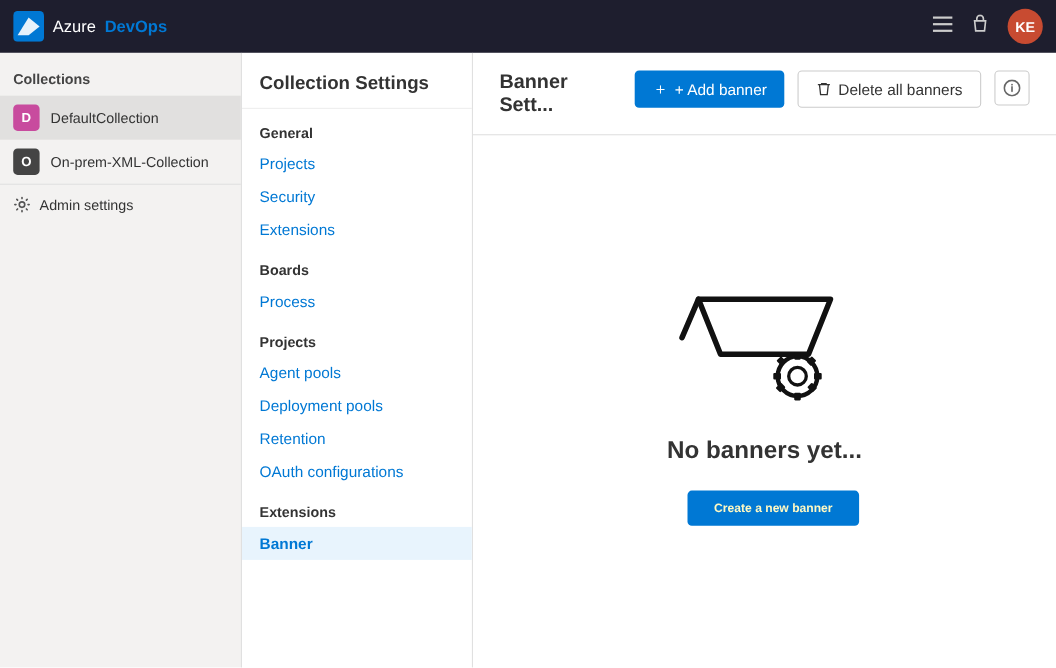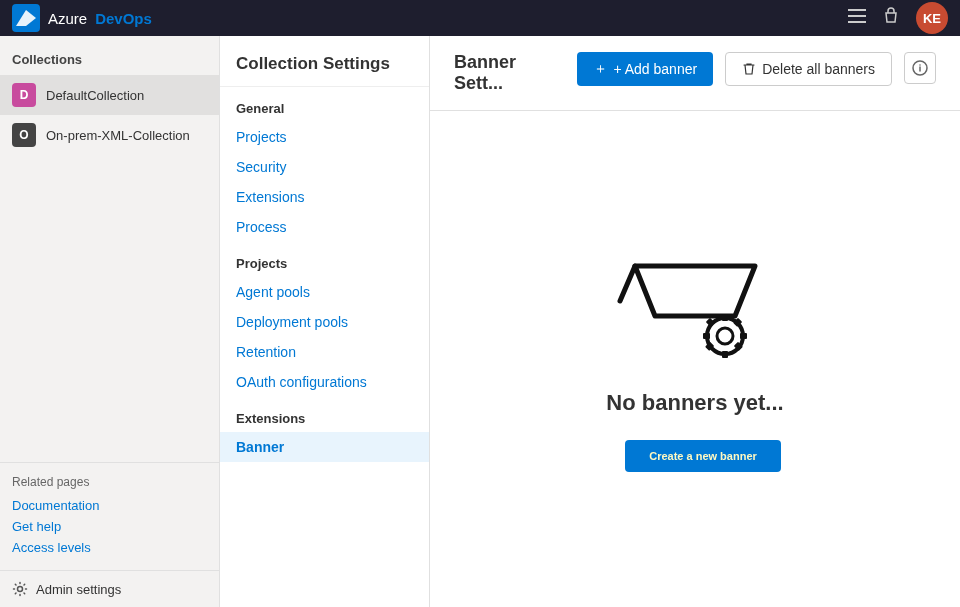--- a/index.html
+++ b/index.html
@@ -1,20 +1,20 @@
 <!DOCTYPE html>
 <html><head>
   <meta charset="utf-8">
   <style>
     * { box-sizing: border-box; margin: 0; padding: 0; }
     body { font-family: 'Segoe UI', Arial, sans-serif; font-size: 14px; color: #333; display: flex; flex-direction: column; height: 607px; width: 960px; overflow: hidden; }
 
     
     .topbar {
-      height: 36px;
+      height: 48px;
       background: #1e1e2e;
       display: flex;
       align-items: center;
       padding: 0 12px;
       flex-shrink: 0;
     }
     .topbar-logo {
       display: flex;
       align-items: center;
       gap: 8px;
@@ -288,43 +288,38 @@
 
     <div class="collection-item active">
       <div class="collection-avatar" style="background:#c84b9e;">D</div>
       <span class="collection-name">DefaultCollection</span>
     </div>
     <div class="collection-item">
       <div class="collection-avatar" style="background:#444444;">O</div>
       <span class="collection-name">On-prem-XML-Collection</span>
     </div>
 
-    <div class="sidebar-bottom">
-      <div class="related-pages-title">Related pages</div>
-      <a class="sidebar-link">Documentation</a>
-      <a class="sidebar-link">Get help</a>
-      <a class="sidebar-link">Access levels</a>
-    </div>
     <div class="admin-settings">
       <svg width="16" height="16" viewBox="0 0 16 16" fill="none">
         <circle cx="8" cy="8" r="2.5" stroke="#555" stroke-width="1.5"></circle>
         <path d="M8 1.5v1M8 13.5v1M1.5 8h1M13.5 8h1M3.3 3.3l.7.7M12 12l.7.7M3.3 12.7l.7-.7M12 4l.7-.7" stroke="#555" stroke-width="1.5" stroke-linecap="round"></path>
       </svg>
       <span>Admin settings</span>
     </div>
   </div>
 
   <div class="sidebar-mid">
     <div class="settings-title">Collection Settings</div>
 
     <div class="settings-section-header">General</div>
     <a class="settings-item">Projects</a>
     <a class="settings-item">Security</a>
     <a class="settings-item">Extensions</a>
 
+    <div class="settings-section-header">Boards</div>
     <a class="settings-item">Process</a>
 
     <div class="settings-section-header">Projects</div>
     <a class="settings-item">Agent pools</a>
     <a class="settings-item">Deployment pools</a>
     <a class="settings-item">Retention</a>
     <a class="settings-item">OAuth configurations</a>
 
     <div class="settings-section-header">Extensions</div>
     <a class="settings-item active">Banner</a>

